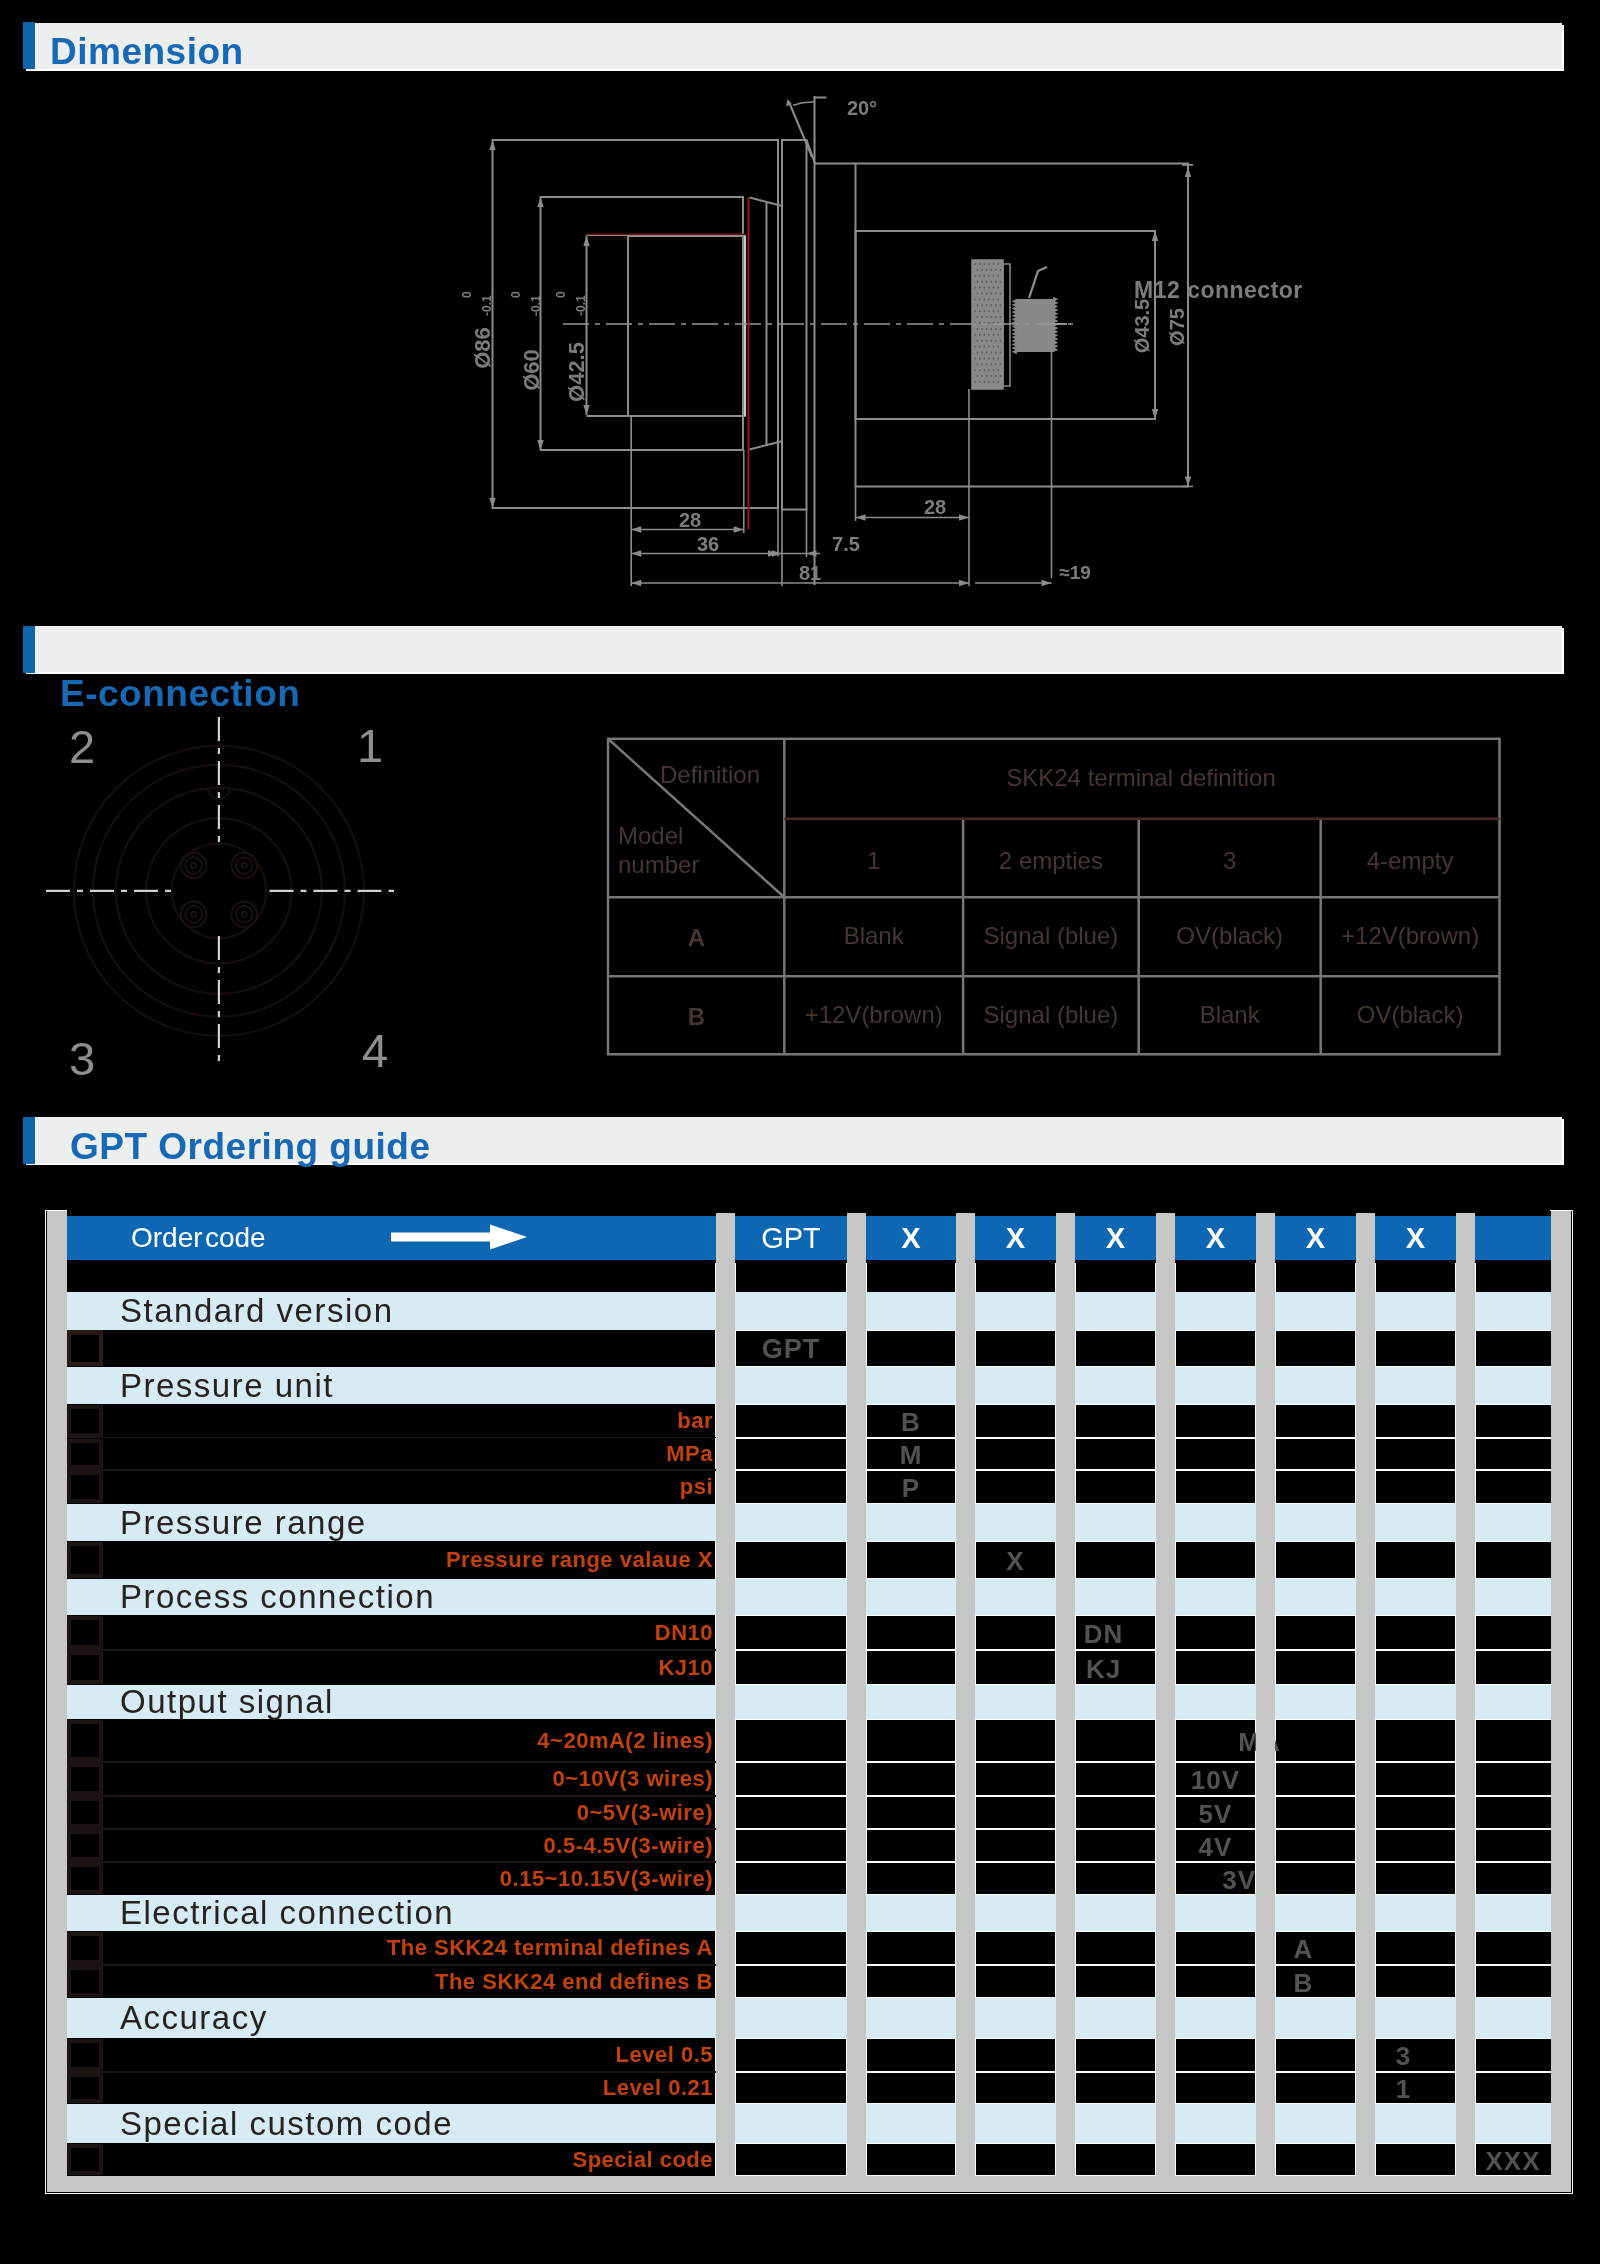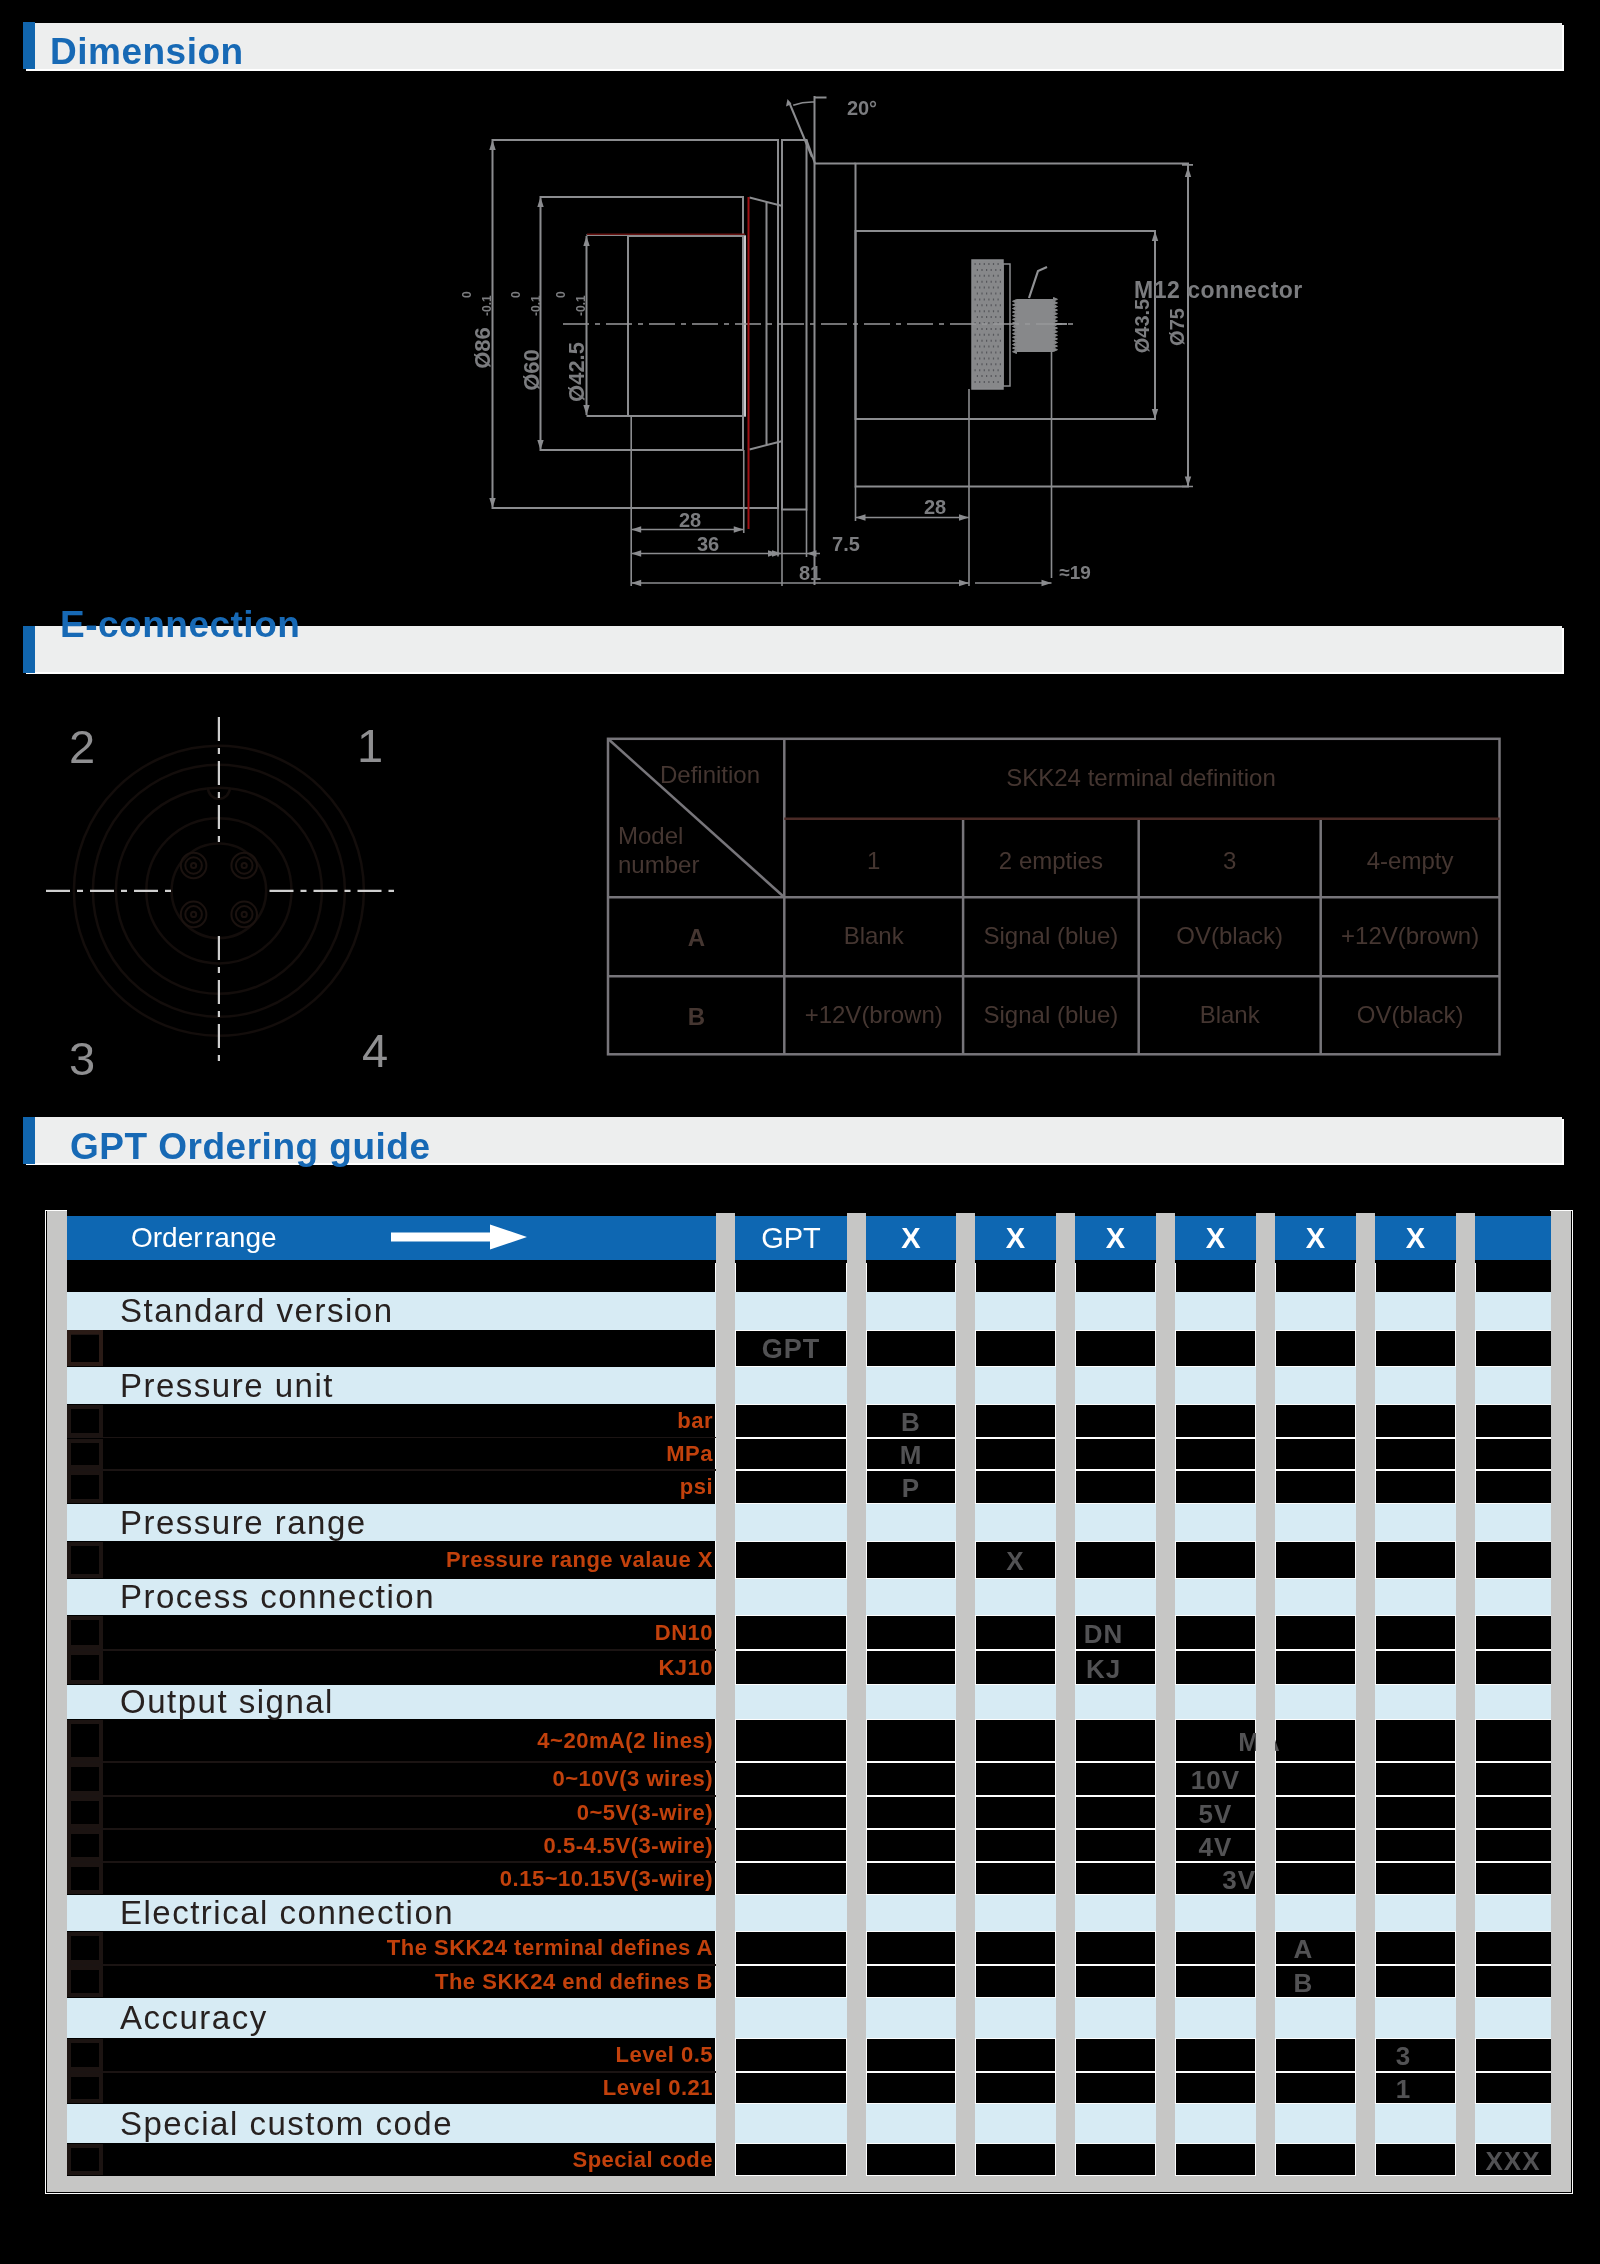--- a/index.html
+++ b/index.html
@@ -20,21 +20,21 @@
 .xhdr{color:#fff;font-weight:bold;font-size:29px;text-align:center;line-height:44px;}
 .mk{position:absolute;left:67px;width:36px;border:4px solid #1c1412;box-sizing:border-box;}
 </style></head><body>
 
 <div class="hdrbar" style="top:22.5px;"></div>
 <div class="hdracc" style="top:22px;"></div>
 <div class="hdrtxt" style="left:50px;top:31px;">Dimension</div>
 
 <div class="hdrbar" style="top:626px;"></div>
 <div class="hdracc" style="top:625.5px;"></div>
-<div class="hdrtxt" style="left:60px;top:604px;text-align:center;">E-connection</div>
+<div class="hdrtxt" style="left:60px;top:673px;text-align:center;">E-connection</div>
 
 <div class="hdrbar" style="top:1117px;"></div>
 <div class="hdracc" style="top:1116.5px;"></div>
 <div class="hdrtxt" style="left:70px;top:1126px;">GPT Ordering guide</div>
 
 <svg class="abs" style="left:440px;top:80px;" width="1160" height="520" viewBox="440 80 1160 520" fill="none">
 <g stroke="#8b8c8f" stroke-width="2">
 
 <rect x="492.5" y="140" width="285.5" height="368"></rect>
 
@@ -379,21 +379,21 @@
 
 <div class="bluecell" style="left:67px;width:649px;"></div>
 <div class="bluecell" style="left:735px;width:112px;"></div>
 <div class="bluecell" style="left:866px;width:90px;"></div>
 <div class="bluecell" style="left:975px;width:81px;"></div>
 <div class="bluecell" style="left:1075px;width:81px;"></div>
 <div class="bluecell" style="left:1175px;width:81px;"></div>
 <div class="bluecell" style="left:1275px;width:81px;"></div>
 <div class="bluecell" style="left:1375px;width:81px;"></div>
 <div class="bluecell" style="left:1475px;width:76px;"></div>
-<div class="abs xhdr" style="left:131px;top:1216px;color:#fff;font-weight:normal;font-size:28px;">Order range</div>
+<div class="abs xhdr" style="left:131px;top:1216px;color:#fff;font-weight:normal;font-size:28px;">Order code</div>
 <svg class="abs" style="left:388px;top:1223px;" width="140" height="28" viewBox="0 0 140 28">
     <path d="M3 9.5h99v-8l37 12.5-37 12.5v-8H3z" fill="#fff"></path>
   </svg>
 <div class="abs xhdr" style="left:735px;width:112px;top:1216px;font-weight:normal;">GPT</div>
 <div class="abs xhdr" style="left:866px;width:90px;top:1216px;">X</div>
 <div class="abs xhdr" style="left:975px;width:81px;top:1216px;">X</div>
 <div class="abs xhdr" style="left:1075px;width:81px;top:1216px;">X</div>
 <div class="abs xhdr" style="left:1175px;width:81px;top:1216px;">X</div>
 <div class="abs xhdr" style="left:1275px;width:81px;top:1216px;">X</div>
 <div class="abs xhdr" style="left:1375px;width:81px;top:1216px;">X</div>

